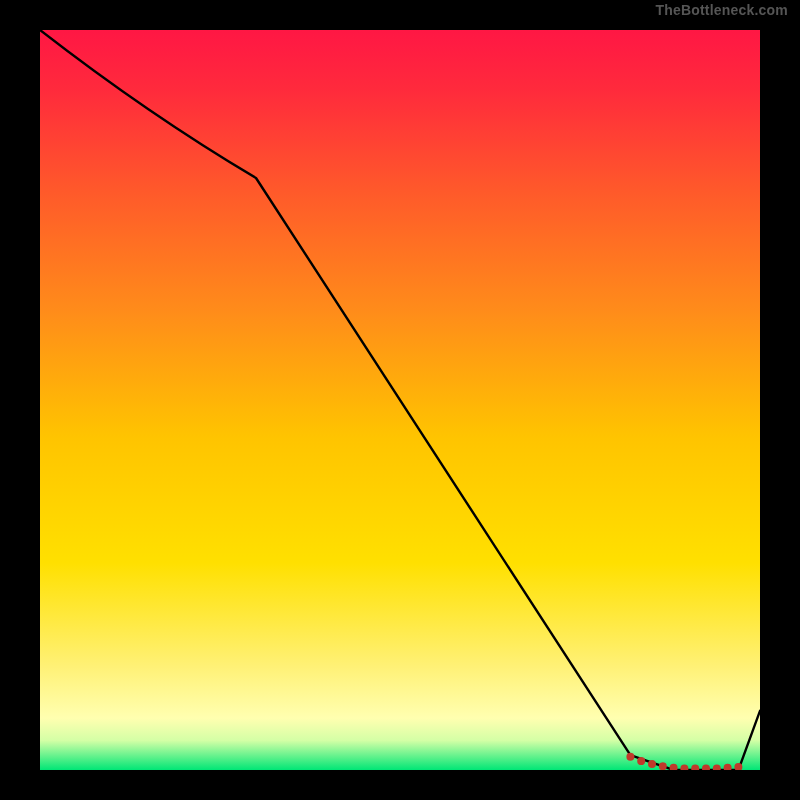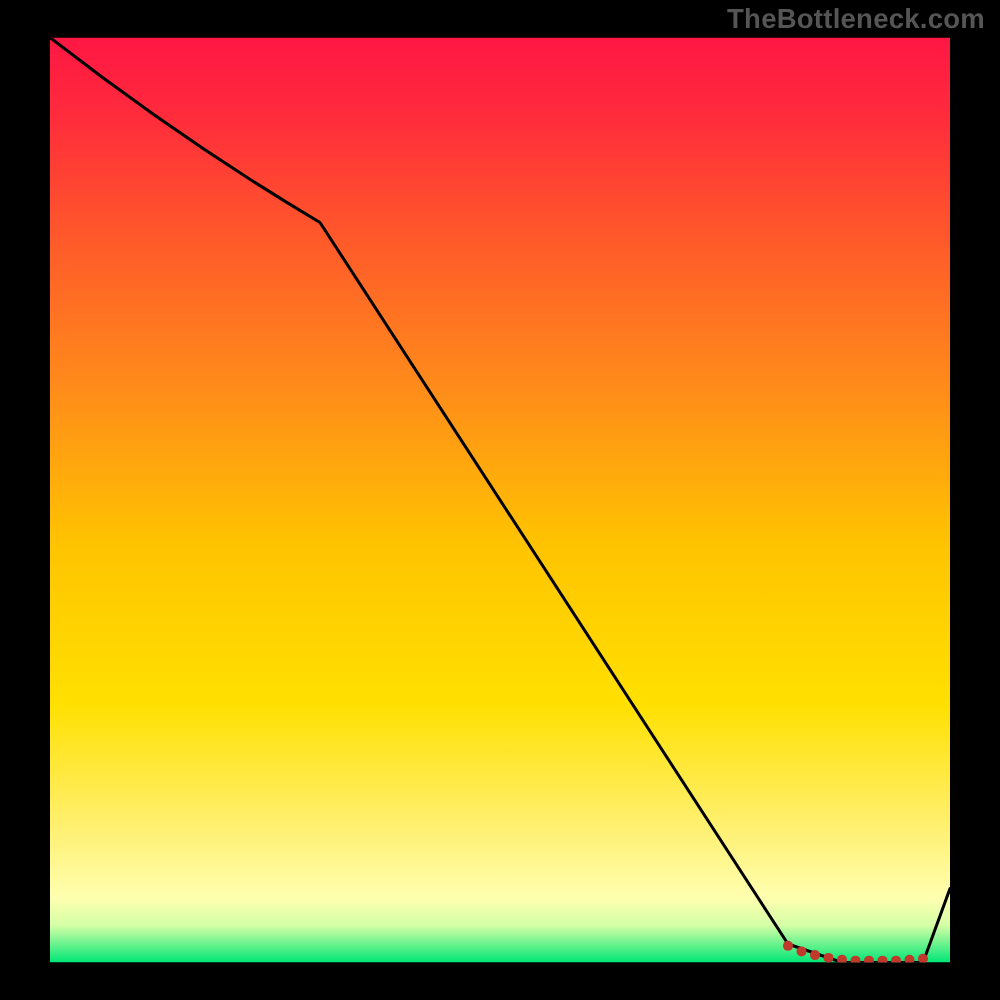--- a/index.html
+++ b/index.html
@@ -15,21 +15,21 @@
     position: relative;
     width: 800px;
     height: 800px;
     background: #000;
   }
   .watermark {
     position: absolute;
     top: 2px;
     right: 12px;
     color: #555;
-    font-size: 22px;
+    font-size: 14px;
     font-weight: 600;
     letter-spacing: 0.2px;
     user-select: none;
   }
   .plot {
     position: absolute;
     left: 40px;
     top: 30px;
     width: 720px;
     height: 740px;

